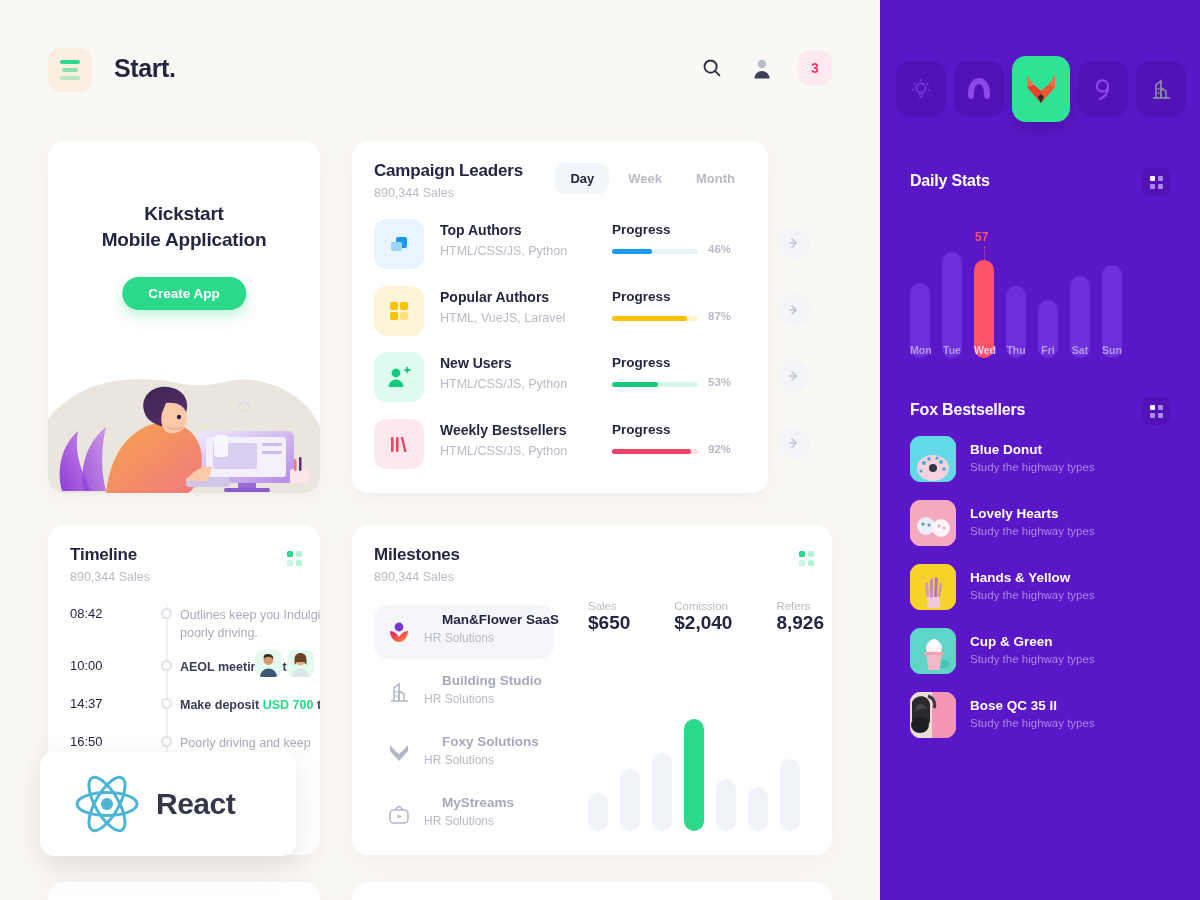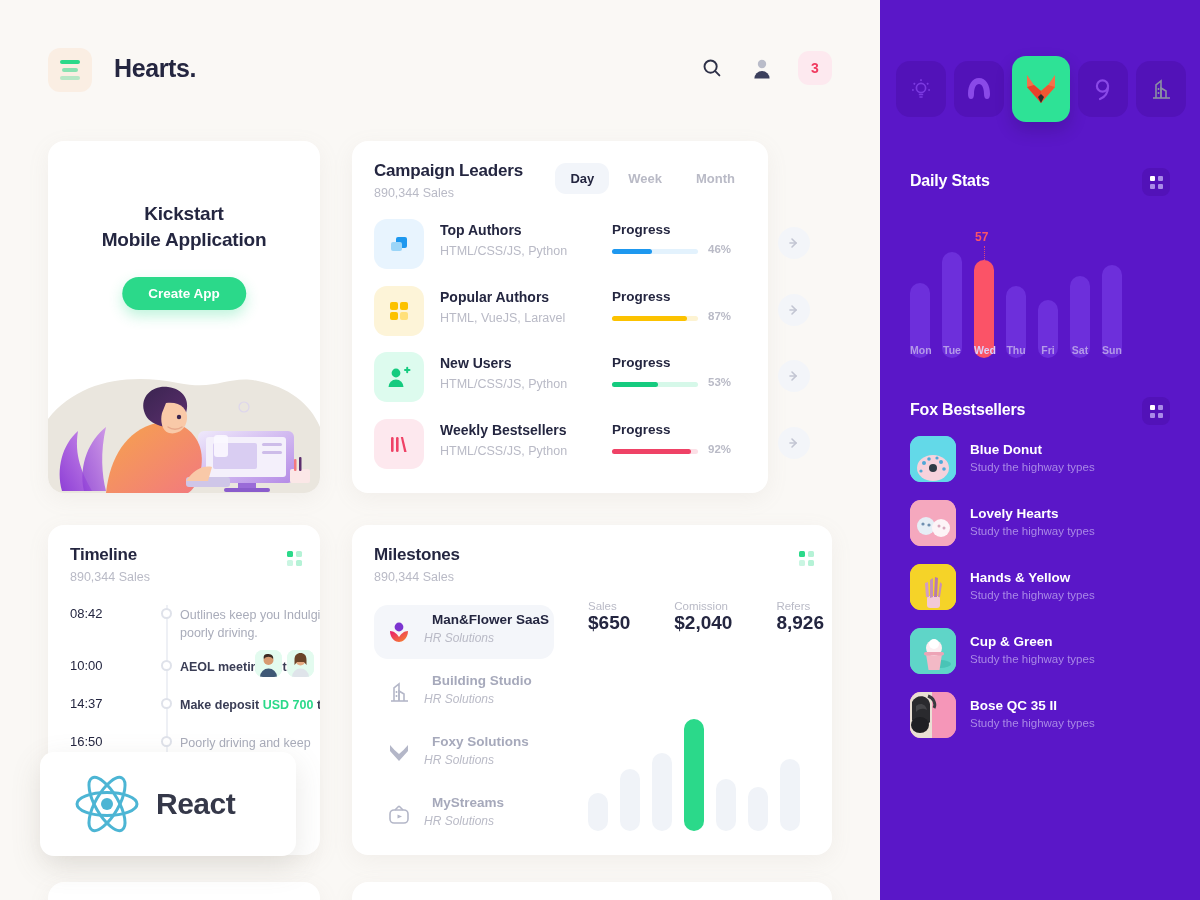--- a/index.html
+++ b/index.html
@@ -123,23 +123,23 @@
 
   
   #milestones { left: 352px; top: 525px; width: 480px; height: 330px; }
   .ms-head { position: absolute; left: 22px; top: 20px; }
   .ms-sel {
     position: absolute; left: 22px; top: 80px; width: 180px; height: 54px;
     background: #f4f6fa; border-radius: 14px;
   }
   .ms-row { position: absolute; left: 22px; width: 200px; height: 44px; }
   .ms-ico { position: absolute; left: 10px; top: 6px; width: 30px; height: 30px; display:flex; align-items:center; justify-content:center; }
-  .ms-name { position: absolute; left: 58px; top: 2px; font-size: 13.5px; font-weight: bold; color: #242640; }
+  .ms-name { position: absolute; left: 68px; top: 2px; font-size: 13.5px; font-weight: bold; color: #242640; }
   .ms-name.dim { color: #a6a9bb; }
-  .ms-sub { position: absolute; left: 50px; top: 21px; font-size: 12px; color: #b9bac6; font-style: italic; }
+  .ms-sub { position: absolute; left: 50px; top: 21px; font-size: 12px; color: #b9bac6; }
 
   .ms-stats { position: absolute; left: 236px; top: 75px; display: flex; gap: 44px; }
   .ms-stat-lbl { font-size: 11.5px; color: #b9bac6; }
   .ms-stat-val { font-size: 19px; font-weight: bold; color: #242640; }
 
   .ms-chart { position: absolute; left: 236px; bottom: 24px; width: 212px; height: 120px;
               display: flex; align-items: flex-end; gap: 12px; }
   .ms-bar { width: 20px; border-radius: 10px; background: #f0f3f8; }
   .ms-bar.hi { background: #2bd98a; }
 
@@ -191,21 +191,21 @@
 <body>
 
 <div class="main">
 
   <div class="header">
     <div class="logo-box">
       <span class="logo-line l1"></span>
       <span class="logo-line l2"></span>
       <span class="logo-line l3"></span>
     </div>
-    <div class="brand">Hearts.</div>
+    <div class="brand">Start.</div>
     <div class="head-actions">
       <div class="icon-btn">
         <svg width="20" height="20" viewBox="0 0 20 20" fill="none">
           <circle cx="8.6" cy="8.6" r="6.1" stroke="#2d3047" stroke-width="1.9"></circle>
           <line x1="13.2" y1="13.2" x2="17.4" y2="17.4" stroke="#2d3047" stroke-width="1.9" stroke-linecap="round"></line>
         </svg>
       </div>
       <div class="icon-btn">
         <svg width="20" height="21" viewBox="0 0 20 21">
           <circle cx="10" cy="6" r="4.2" fill="#b9bcc9"></circle>

